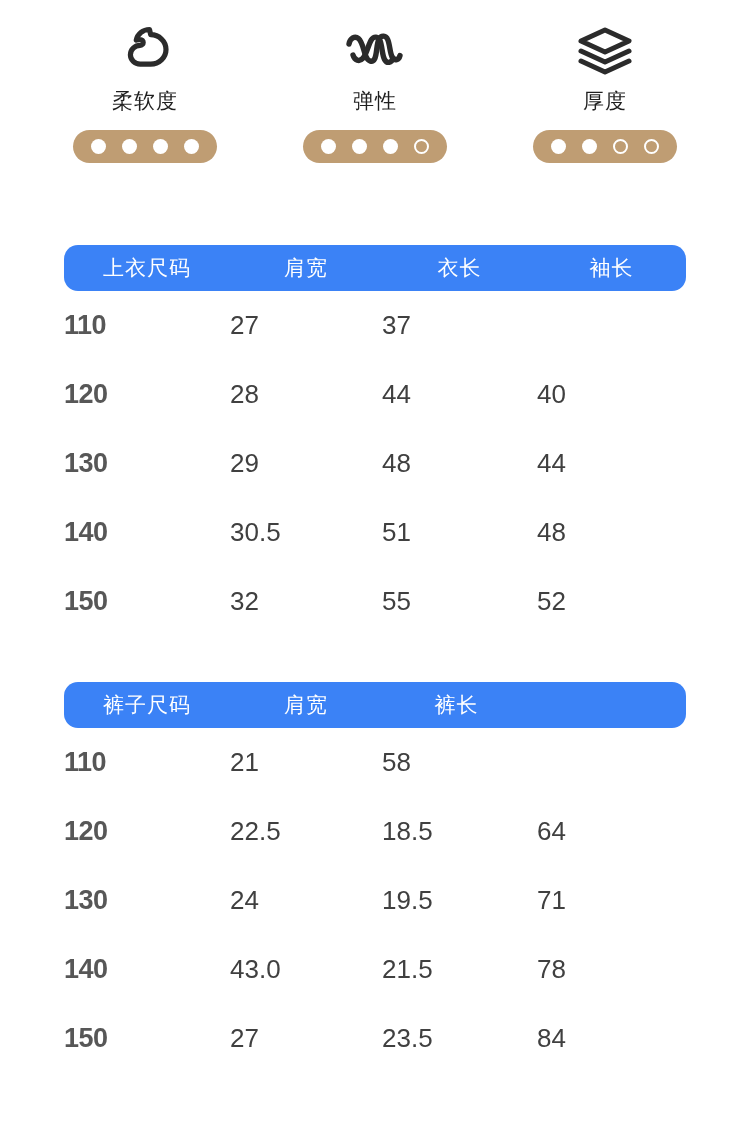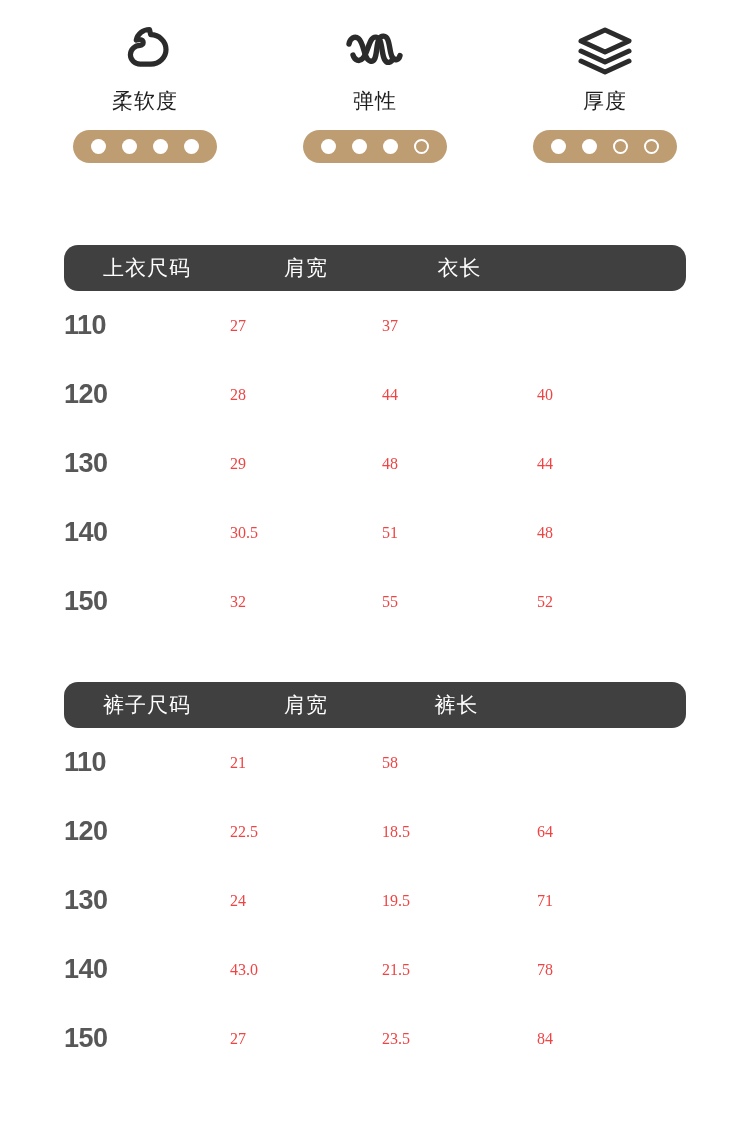--- a/index.html
+++ b/index.html
@@ -58,21 +58,21 @@
   .dot.empty  { background: transparent; border: 2.5px solid #ffffff; }
 
   
   .table { width: 622px; margin: 0 auto; }
   .table-1 { margin-top: 82px; }
   .table-2 { margin-top: 46px; }
 
   .thead {
     display: flex;
     height: 46px;
-    background: #404040;
+    background: #3b82f6;
     border-radius: 14px;
     align-items: center;
   }
   .thead .cell {
     font-size: 21px;
     color: #ffffff;
     text-align: center;
     letter-spacing: 1px;
     white-space: nowrap;
   }
@@ -87,24 +87,23 @@
   .col-2 { flex: 0 0 155px; }
   .col-3 { flex: 0 0 149px; }
 
   .size-val {
     font-size: 27px;
     font-weight: bold;
     color: #575757;
     letter-spacing: -0.5px;
   }
   .meas-val {
-    font-size: 16px;
-    color: #ef4444;
+    font-size: 26px;
+    color: #404040;
     font-weight: 400;
-    font-family: Liberation Serif, serif;
   }
 </style>
 </head>
 <body>
 
 <div class="page">
 
   <div class="attrs">
 
     <div class="attr">
@@ -159,20 +158,21 @@
       </div>
     </div>
 
   </div>
 
   <div class="table table-1">
     <div class="thead">
       <div class="cell col-0">上衣尺码</div>
       <div class="cell col-1">肩宽</div>
       <div class="cell col-2">衣长</div>
+      <div class="cell col-3">袖长</div>
     </div>
 
     <div class="trow">
       <div class="cell col-0 size-val">110</div>
       <div class="cell col-1 meas-val">27</div>
       <div class="cell col-3 meas-val">37</div>
     </div>
     <div class="trow">
       <div class="cell col-0 size-val">120</div>
       <div class="cell col-1 meas-val">28</div>

